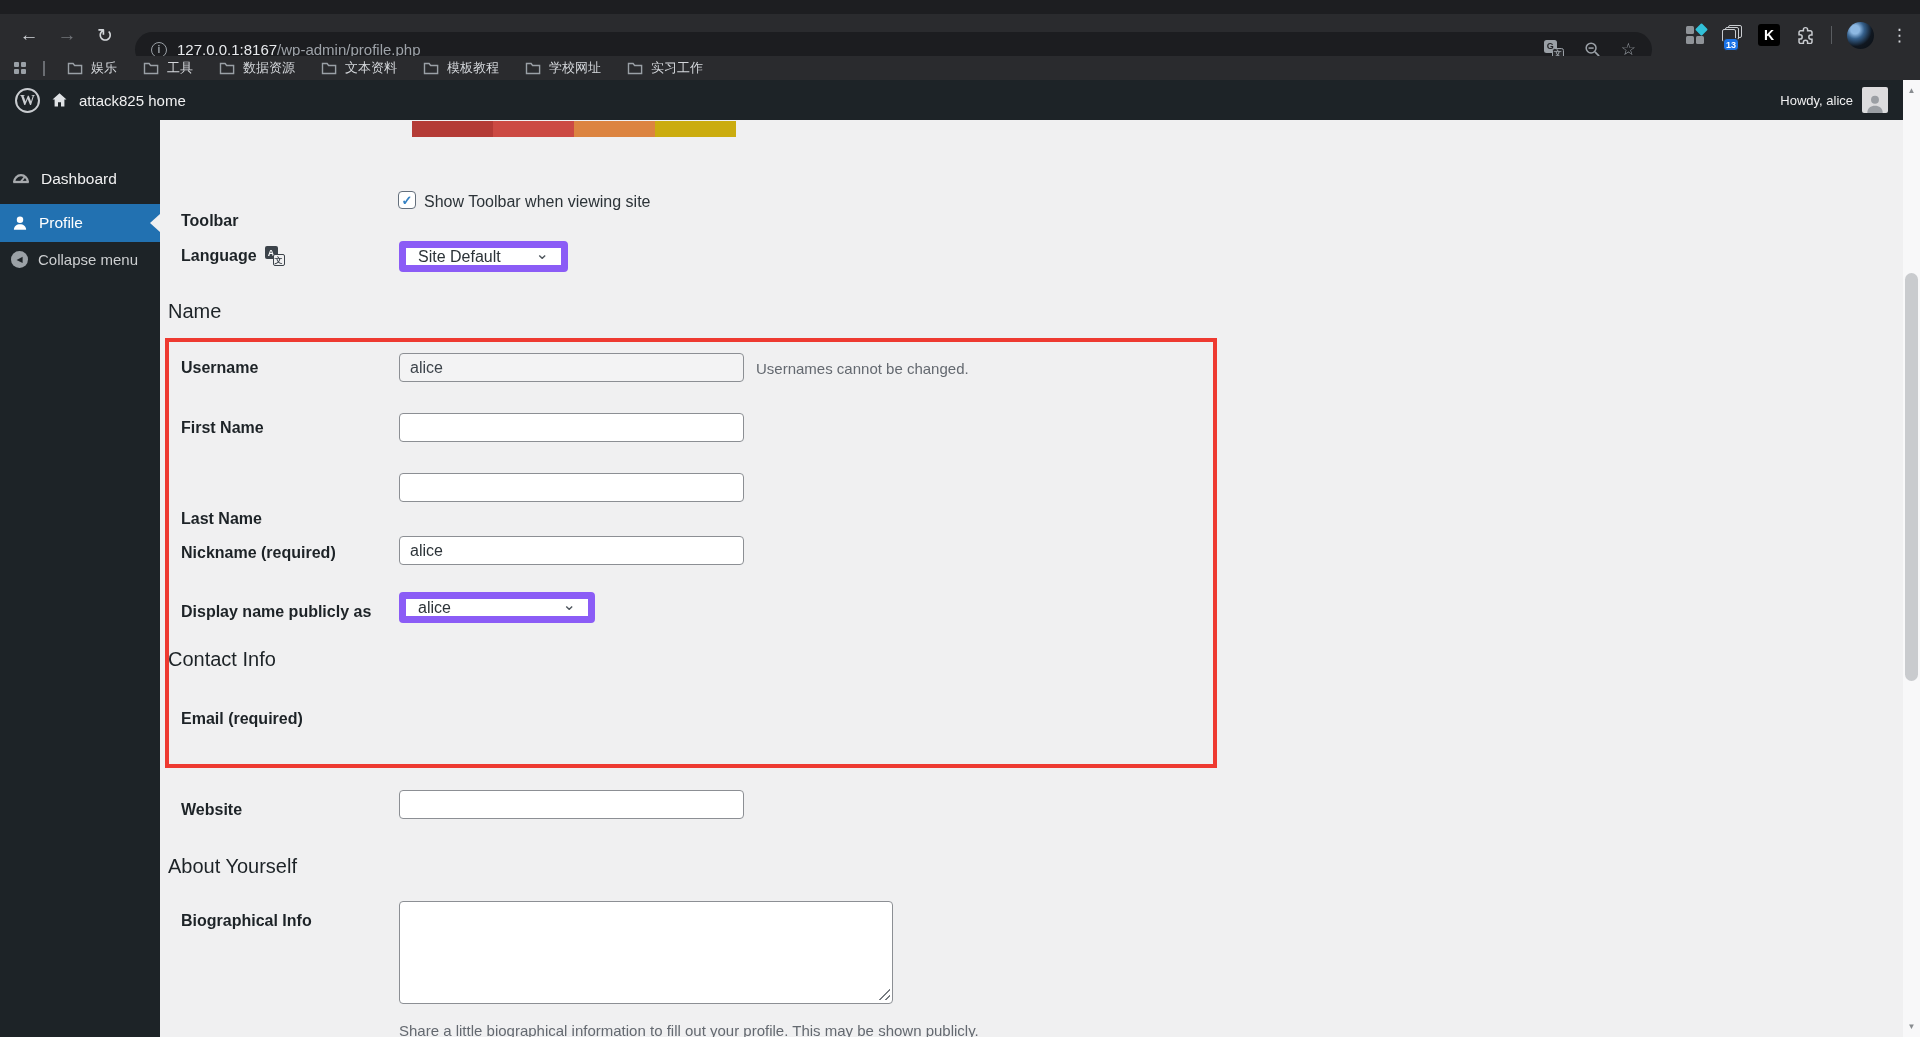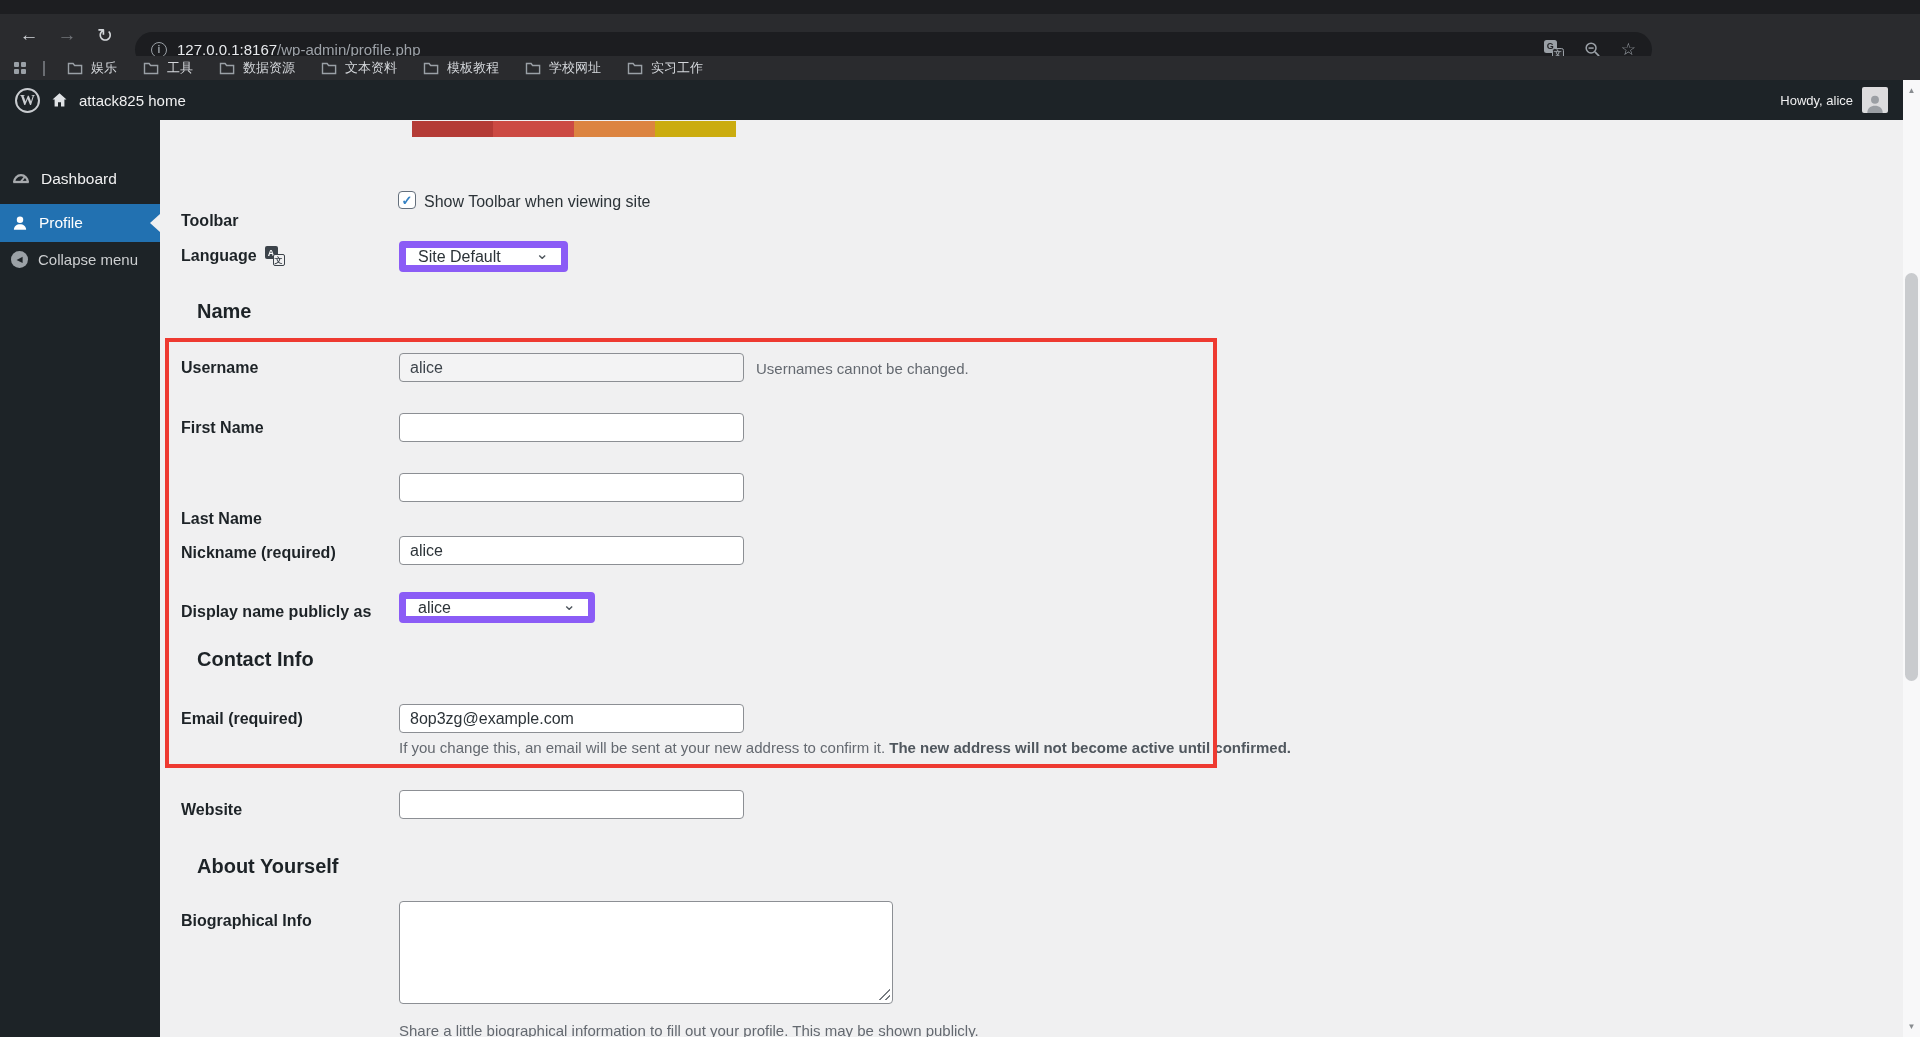--- a/index.html
+++ b/index.html
@@ -64,21 +64,21 @@
   
   #scrollbar { position:absolute; left:1903px; top:80px; width:17px; height:957px; background:#f8f8f9; }
   .scroll-arrow { position:absolute; left:0; width:17px; text-align:center; font-size:8px; color:#888c90; cursor:pointer; }
   #scroll-thumb { position:absolute; left:2px; top:193px; width:13px; height:408px; background:#c9cbce; border-radius:7px; cursor:pointer; }
 
   
   #content { position:absolute; left:160px; top:120px; width:1743px; height:917px; background:#f0f0f1; overflow:hidden; }
   #swatches { position:absolute; left:252px; top:1px; display:flex; }
   .swatch { width:81px; height:16px; }
   .flabel { position:absolute; left:21px; font-size:16px; font-weight:600; color:#1d2327; display:flex; align-items:center; gap:8px; white-space:nowrap; }
-  .fheading { position:absolute; left:37px; font-size:20px; font-weight:700; color:#1d2327; }
+  .fheading { position:absolute; left:8px; font-size:20px; font-weight:400; color:#1d2327; }
   .tinput { position:absolute; left:239px; width:345px; height:29px; border:1px solid #8c8f94; border-radius:4px; background:#fff; font-family:"Liberation Sans",sans-serif; font-size:16px; color:#2c3338; padding:0 10px; }
   .tinput.disabled { background:#f3f3f4; color:#3c434a; }
   .fselect { position:absolute; left:239px; height:31px; border:7px solid #8b5cf6; border-radius:4px; background:#fff; display:flex; align-items:center; padding:0 12px; font-size:16px; color:#2c3338; cursor:pointer; }
   .fselect .chev { margin-left:auto; color:#50575e; font-size:16px; transform:translateY(-3px); padding-left:18px; }
   .fdesc { position:absolute; font-size:15px; color:#646970; white-space:nowrap; }
   .checkbox { position:absolute; left:238px; top:71px; width:18px; height:18px; border:1px solid #646f7c; border-radius:4px; background:#fff; color:#3582c4; font-size:13px; font-weight:700; display:flex; align-items:center; justify-content:center; cursor:pointer; }
   .ticon { position:relative; width:20px; height:20px; flex:none; }
   .ticon .b1 { position:absolute; left:0; top:0; width:13px; height:13px; background:#3c434a; border-radius:2px; color:#fff; font-size:9px; font-weight:700; display:flex; align-items:center; justify-content:center; }
   .ticon .b2 { position:absolute; right:0; bottom:0; width:12px; height:12px; background:#f0f0f1; border:1.5px solid #3c434a; border-radius:2px; color:#3c434a; font-size:8px; font-weight:700; display:flex; align-items:center; justify-content:center; }
   #red-box { position:absolute; left:5px; top:218px; width:1052px; height:430px; border:4px solid #ee3a31; pointer-events:none; z-index:9; }
@@ -109,20 +109,43 @@
       <span class="pill-ic">
         <svg width="17" height="17" viewBox="0 0 18 18">
             <circle cx="7.5" cy="7.5" r="5.2" fill="none" stroke="#9aa0a6" stroke-width="1.6"></circle>
             <line x1="4.8" y1="7.5" x2="10.2" y2="7.5" stroke="#9aa0a6" stroke-width="1.6"></line>
             <line x1="11.6" y1="11.6" x2="16" y2="16" stroke="#9aa0a6" stroke-width="1.8"></line>
           </svg>
       </span>
       <span class="pill-ic">☆</span>
     </span>
   </div>
+  <div id="ext-cluster">
+    <span class="sq-ic">
+      <i class="s1"></i>
+        <i class="s2"></i>
+        <i class="s3"></i>
+        <span class="dia"></span>
+    </span>
+    <span class="stack-ic">
+      <i class="p1"></i>
+        <i class="p2"></i>
+        <i class="p3"></i>
+      <span class="stack-badge">13</span>
+    </span>
+    <span class="k-ic">K</span>
+    <span class="pill-ic">
+      <svg width="21" height="21" viewBox="0 0 24 24">
+          <path d="M9.6 5.4 a2.4 2.4 0 0 1 4.8 0 V6.6 h3.2 a1.8 1.8 0 0 1 1.8 1.8 v3 h-1.2 a2.4 2.4 0 0 0 0 4.8 h1.2 v3 a1.8 1.8 0 0 1 -1.8 1.8 h-3.2 v-1.2 a2.4 2.4 0 0 0 -4.8 0 v1.2 H6.4 a1.8 1.8 0 0 1 -1.8 -1.8 v-3.2 h1.2 a2.4 2.4 0 0 0 0 -4.8 H4.6 V8.4 a1.8 1.8 0 0 1 1.8 -1.8 h3.2 Z" fill="none" stroke="#c9ccd0" stroke-width="1.7"></path>
+        </svg>
+    </span>
+    <span class="vsep"></span>
+    <span class="avatar-globe"></span>
+    <span class="dots-ic">⋮</span>
+  </div>
 </div>
 
 <div id="bookmarks">
   <span class="apps-ic">
       <i class="a1"></i>
       <i class="a2"></i>
       <i class="a3"></i>
       <i class="a4"></i>
     </span>
   <span class="bm-sep"></span>
@@ -258,22 +281,20 @@
 
   <div class="flabel" style="top:483px;">Display name publicly as</div>
   <div class="fselect" style="top:472px; width:196px;">
     <span>alice</span>
     <span class="chev">⌄</span>
   </div>
 
   <div class="fheading" style="top:528px;">Contact Info</div>
 
   <div class="flabel" style="top:590px;">Email (required)</div>
-  <input class="tinput" style="top: 584px;" value="8op3zg@example.com">
-  <div class="fdesc email-desc" style="left:239px; top:619px;"><span>If you change this, an email will be sent at your new address to confirm it. </span><b>The new address will not become active until confirmed.</b></div>
 
   <div id="red-box"></div>
 
   <div class="flabel" style="top:681px;">Website</div>
   <input class="tinput" style="top: 670px;" value="">
 
   <div class="fheading" style="top:735px;">About Yourself</div>
 
   <div class="flabel" style="top:792px;">Biographical Info</div>
   <textarea id="bio-textarea" style=""></textarea>

